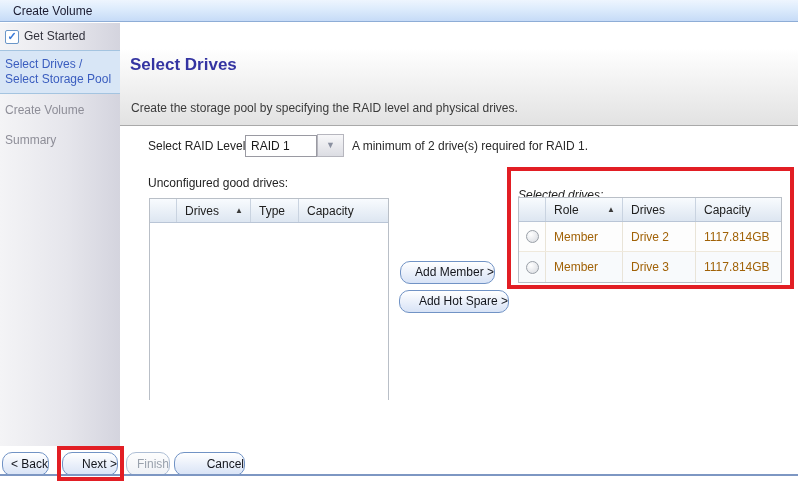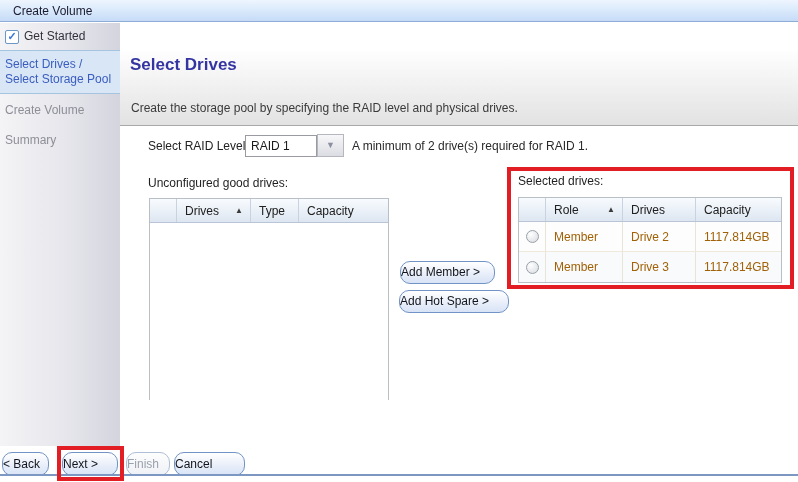--- a/index.html
+++ b/index.html
@@ -45,21 +45,21 @@
     background:#fff;border:1px solid #9a9aa2;line-height:20px;padding-left:5px;color:#1a1a1a;
   }
   .raid-arrow{
     position:absolute;left:317px;top:134px;width:27px;height:23px;box-sizing:border-box;
     background:linear-gradient(#f7f7f9,#dcdde3);border:1px solid #b6b6be;
     color:#8a90a0;font-size:9px;text-align:center;line-height:21px;
   }
   .raid-hint{position:absolute;left:352px;top:139px;color:#2a2a2a;}
   
   .unconf-label{position:absolute;left:148px;top:176px;color:#1f1f1f;}
-  .sel-label{position:absolute;left:518px;top:174px;color:#1f1f1f;}
+  .sel-label{position:absolute;left:518px;top:188px;color:#1f1f1f;font-style:italic;}
   
   .tbl{position:absolute;background:#fff;border:1px solid #b9bfc7;box-sizing:border-box;}
   .tbl-unconf{left:149px;top:198px;width:240px;height:202px;}
   .tbl-sel{left:518px;top:197px;width:264px;height:86px;}
   .thead{
     display:flex;height:24px;box-sizing:border-box;
     background:linear-gradient(#f8fbfe,#dde6f1);border-bottom:1px solid #b9c5d6;
   }
   .th{
     display:flex;align-items:center;box-sizing:border-box;padding-left:8px;
@@ -86,21 +86,21 @@
   .cu3{flex:1;}
   .cs0{width:27px;flex:0 0 27px;}
   .cs1{width:77px;flex:0 0 77px;}
   .cs2{width:73px;flex:0 0 73px;}
   .cs3{flex:1;}
   
   .pill{
     position:absolute;box-sizing:border-box;height:23px;
     border:1px solid #7193c5;border-radius:10px;
     background:linear-gradient(#ffffff,#e9effa 55%,#d8e3f6);
-    color:#13151c;text-align:left;line-height:21px;font-size:12px;
+    color:#13151c;text-align:right;line-height:21px;font-size:12px;
     font-family:"Liberation Sans",sans-serif;padding:0;cursor:pointer;
   }
   .pill:disabled,.pill.disabled{border-color:#aebed5;color:#9aa2ad;background:linear-gradient(#fdfdfd,#eef1f6);}
   .btn-add-member{left:400px;top:261px;width:95px;}
   .btn-add-hot-spare{left:399px;top:290px;width:110px;}
   .btn-remove{left:414px;top:320px;width:75px;}
   .btn-back{left:2px;top:452px;width:47px;height:24px;}
   .btn-next{left:62px;top:452px;width:56px;height:24px;}
   .btn-finish{left:126px;top:452px;width:44px;height:24px;}
   .btn-cancel{left:174px;top:452px;width:71px;height:24px;}

